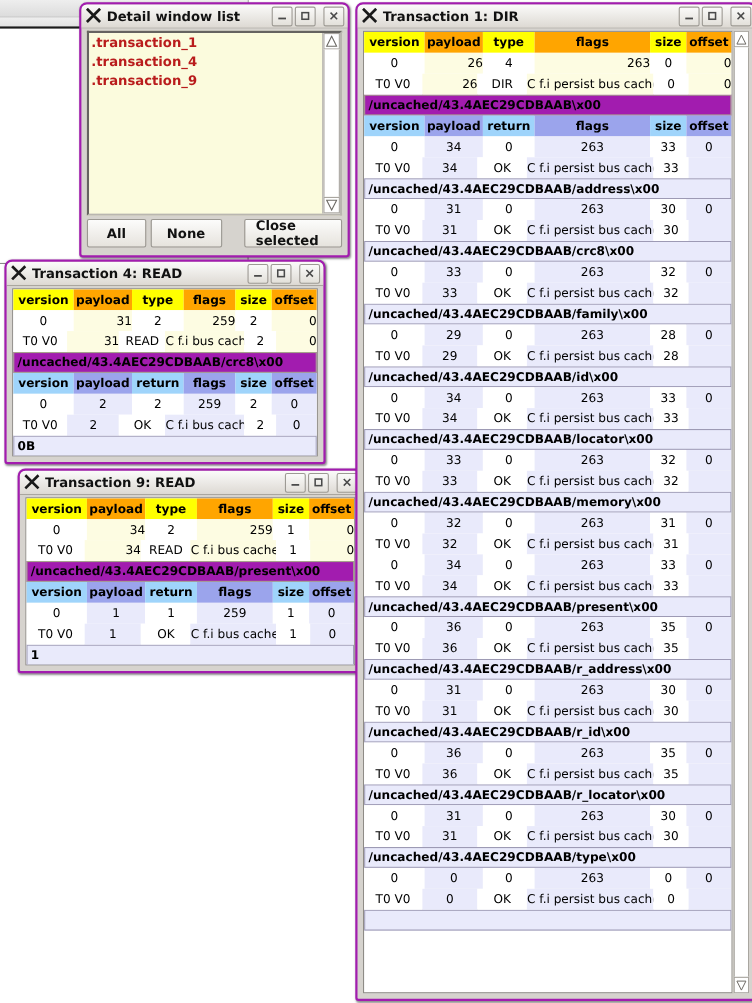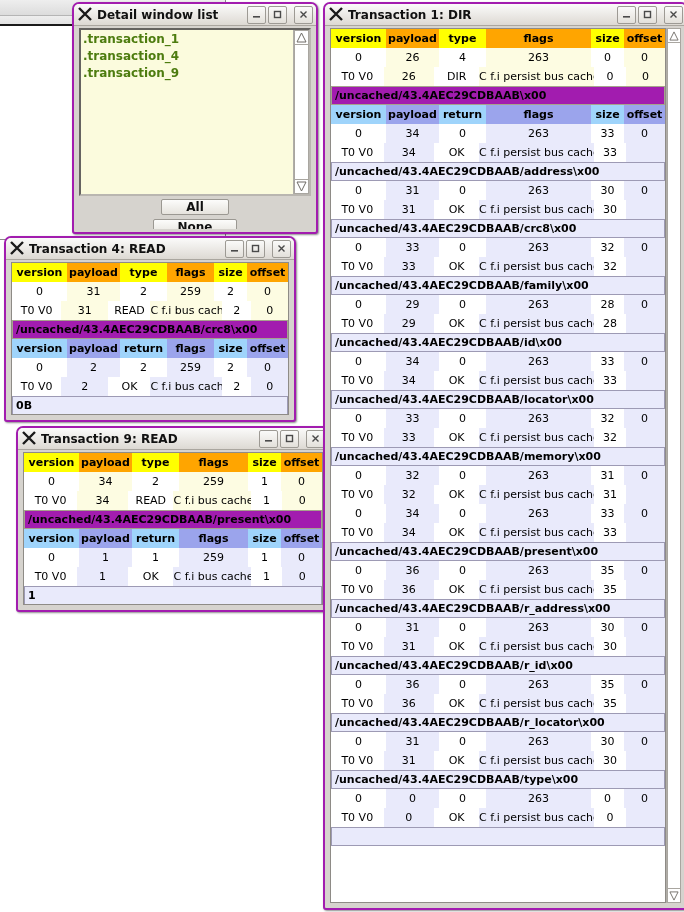--- a/index.html
+++ b/index.html
@@ -52,29 +52,29 @@
   .wbtn svg{display:block;}
   .wbody{position:absolute;left:3px;right:3px;top:22px;bottom:3px;overflow:hidden;}
 
   
   #win-list .listpane{
     position:absolute;left:2px;top:2px;right:2px;bottom:33px;
     background:#fbfbdd;border:2px inset #b9b6b0;box-sizing:border-box;
     display:flex;
   }
   .listinner{flex:1 1 auto;overflow:hidden;padding:1px 0 0 2px;background:#fbfbdd;}
-  .listitem{font-size:12px;font-weight:bold;color:#4d7c0f;line-height:17px;white-space:nowrap;}
+  .listitem{font-size:12px;font-weight:bold;color:#b91c1c;line-height:17px;white-space:nowrap;}
   .vscroll{
     width:15px;flex:0 0 auto;background:#e6e3de;border-left:1px solid #b0ada7;
     display:flex;flex-direction:column;
   }
   .sbtn{height:15px;background:#ffffff;border:1px solid #a9a6a0;box-sizing:border-box;
         display:flex;align-items:center;justify-content:center;}
   .sthumb{flex:1 1 auto;background:#ffffff;border:1px solid #a9a6a0;border-top:none;border-bottom:none;box-sizing:border-box;margin:0;}
-  .btnrow{position:absolute;left:2px;right:2px;bottom:2px;height:28px;display:flex;align-items:center;gap:4px;flex-direction:column;}
+  .btnrow{position:absolute;left:2px;right:2px;bottom:2px;height:28px;display:flex;gap:4px;}
   .gbtn{
     height:24px;background:linear-gradient(#fcfcfb,#e6e3dd);
     border:1px solid #9b9892;border-radius:2px;
     font-weight:bold;font-size:12px;color:#111;
     display:flex;align-items:center;justify-content:center;padding:0 10px;
   }
   #btn-all{width:46px;}
   #btn-none{width:62px;}
   #btn-close-sel{flex:1 1 auto;margin-left:16px;}
 
@@ -91,21 +91,21 @@
   .c-payload{width:53px;}
   .c-type{width:47px;}
   .c-flags{flex:1 1 auto;}
   .c-size{width:33px;}
   .c-offset{width:41px;}
 
   
   .req .hdr .c-version,.req .hdr .c-type,.req .hdr .c-size{background:#ffff00;}
   .req .hdr .c-payload,.req .hdr .c-flags,.req .hdr .c-offset{background:#ffa500;}
   .req .dat .c-version,.req .dat .c-type,.req .dat .c-size{background:#ffffff;}
-  .req .dat .c-payload,.req .dat .c-flags,.req .dat .c-offset{background:#fdfce2;}
+  .req .dat .c-payload,.req .dat .c-flags,.req .dat .c-offset{background:#fdfce2;text-align:right;}
 
   
   .rsp .hdr .c-version,.rsp .hdr .c-type,.rsp .hdr .c-size{background:#9fd4fb;}
   .rsp .hdr .c-payload,.rsp .hdr .c-flags,.rsp .hdr .c-offset{background:#9ba4ec;}
   .rsp .dat .c-version,.rsp .dat .c-type,.rsp .dat .c-size{background:#ffffff;}
   .rsp .dat .c-payload,.rsp .dat .c-flags,.rsp .dat .c-offset{background:#e9eafb;}
 
   .pathrow{
     height:19px;line-height:17px;font-size:11px;font-weight:bold;color:#000;
     padding-left:3px;box-sizing:border-box;white-space:nowrap;overflow:hidden;

